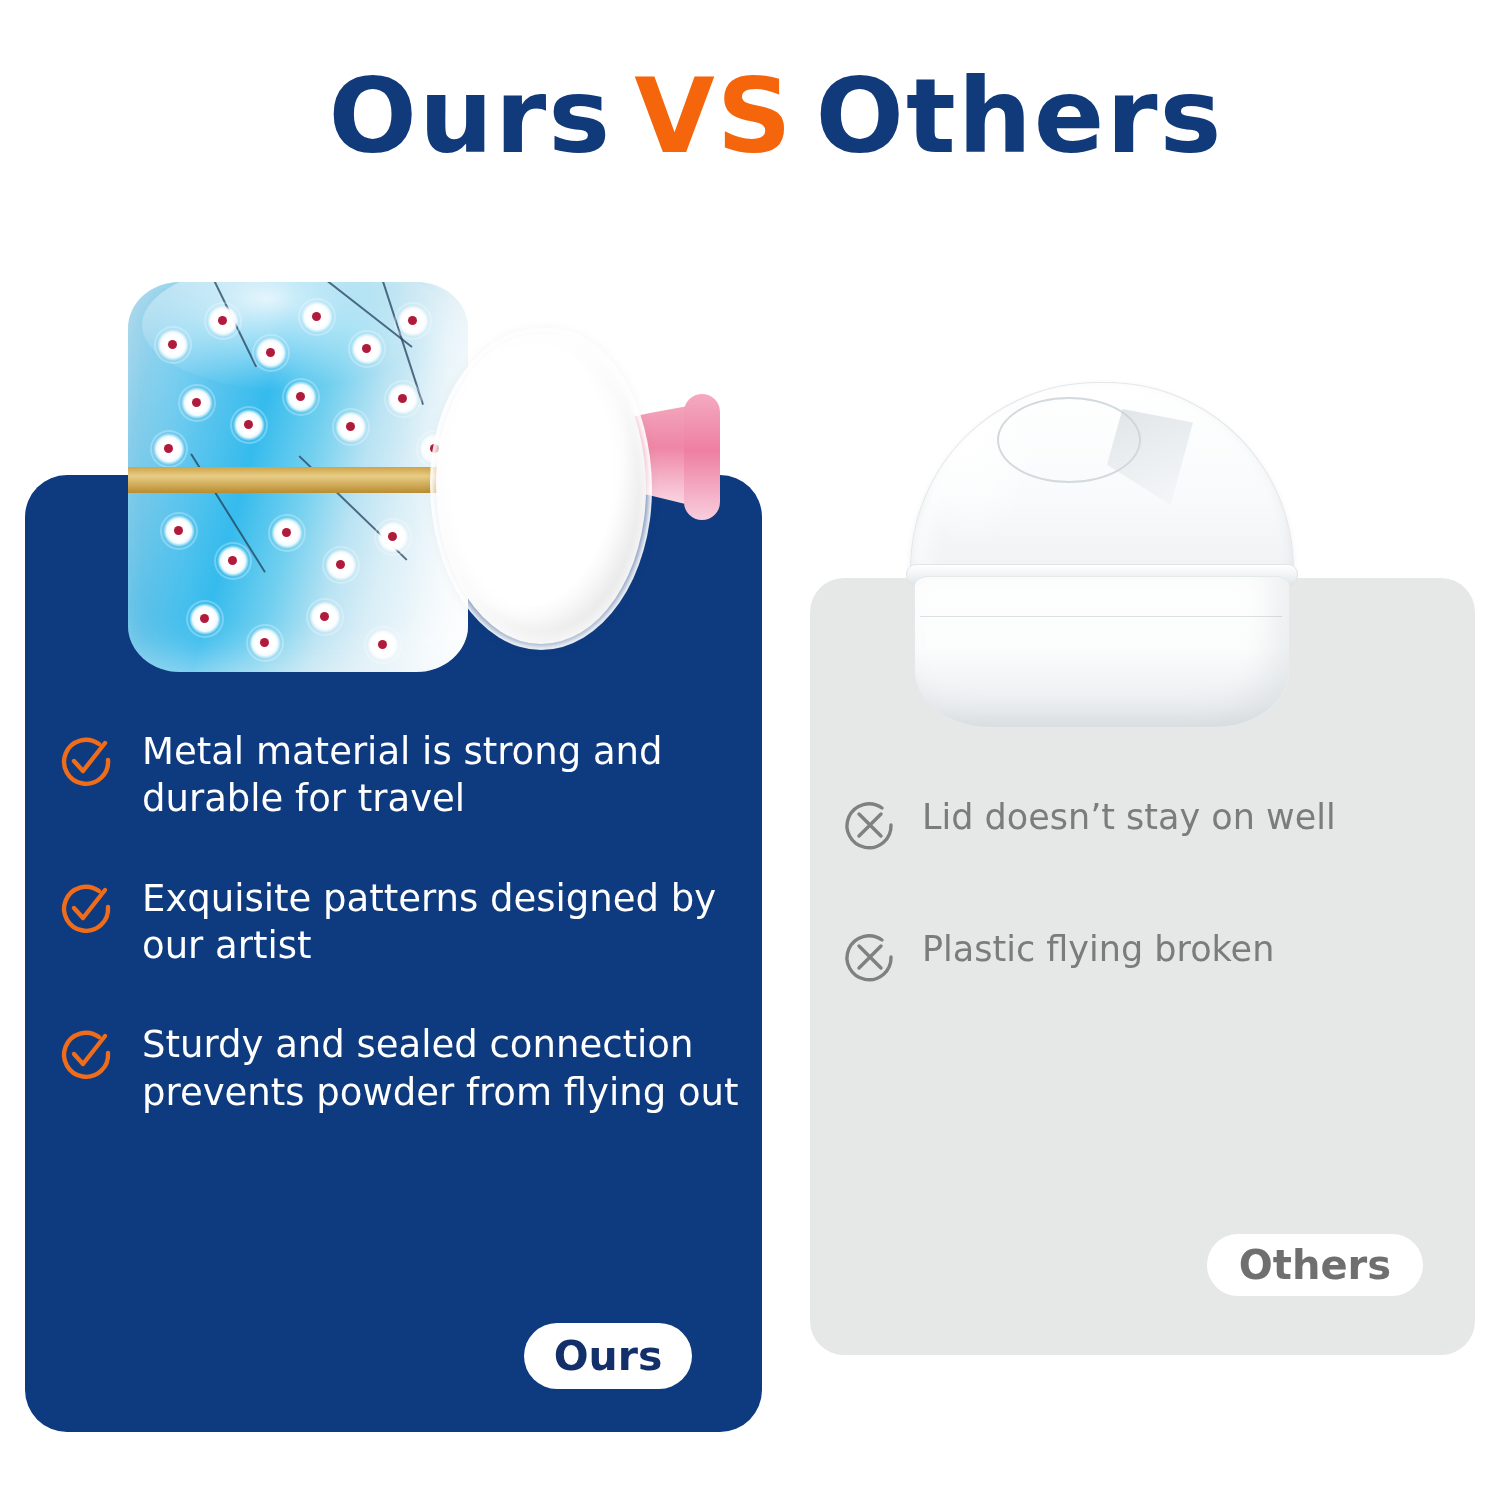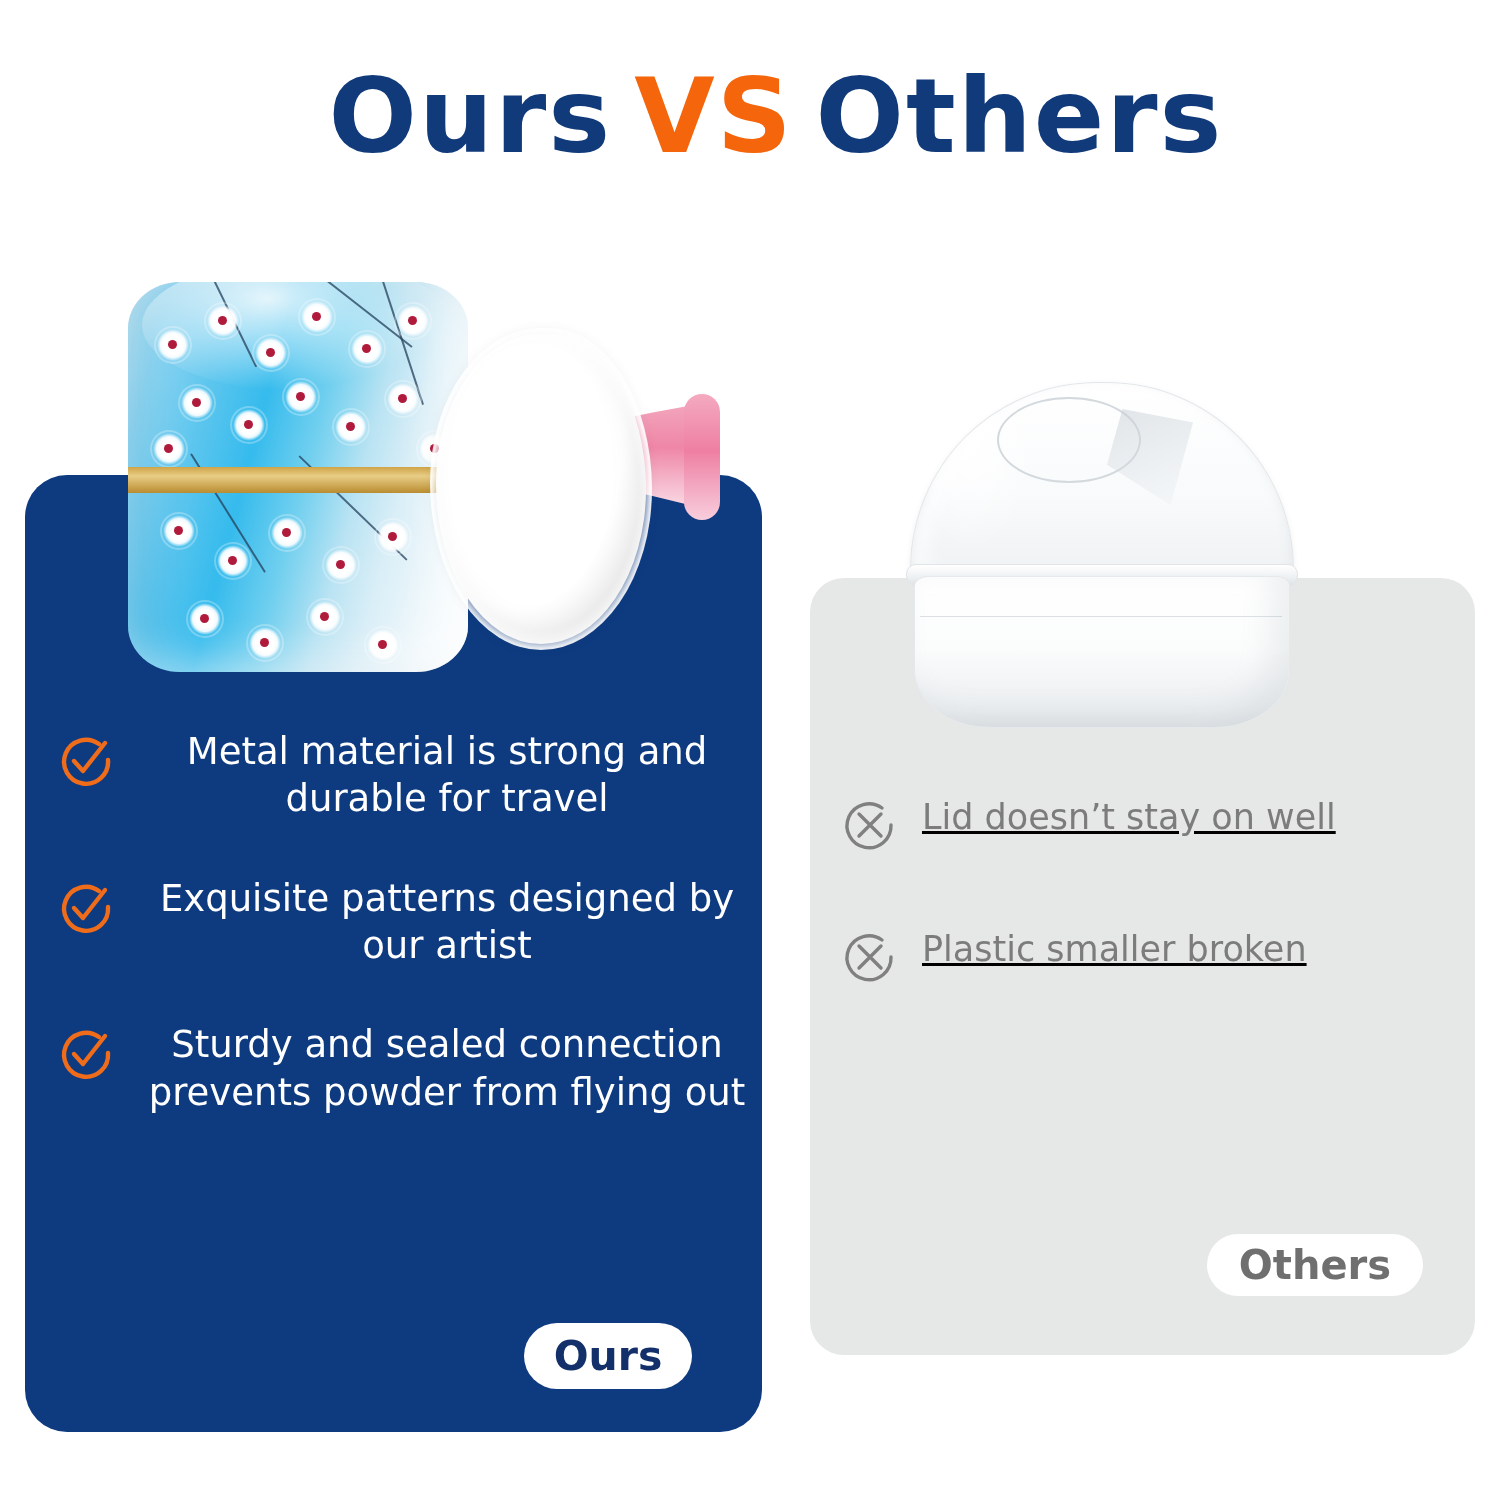--- a/index.html
+++ b/index.html
@@ -246,21 +246,20 @@
     background: rgba(160,170,178,.35);
   }
 
   
   .list-blue {
     position: absolute;
     left: 58px;
     top: 728px;
     width: 700px;
     z-index: 4;
-    text-align: center;
   }
   .row {
     display: flex;
     align-items: flex-start;
     margin-bottom: 52px;
   }
   .row:last-child { margin-bottom: 0; }
 
   .icon-check, .icon-x {
     flex: 0 0 auto;
@@ -277,21 +276,21 @@
     max-width: 610px;
   }
 
   .list-gray {
     position: absolute;
     left: 842px;
     top: 795px;
     width: 620px;
     z-index: 4;
   }
-  .list-gray .row { margin-bottom: 74px; text-decoration: underline; }
+  .list-gray .row { margin-bottom: 74px; }
   .list-gray .row-text {
     color: #7C7C7C;
     font-size: 35px;
     max-width: 600px;
   }
   .icon-x { margin-right: 24px; margin-top: 2px; }
 
   
   .badge {
     position: absolute;
@@ -432,19 +431,19 @@
     <span class="row-text">Lid doesn’t stay on well</span>
   </div>
 
   <div class="row">
     <span class="icon-x">
       <svg viewBox="0 0 56 56" width="56" height="56">
         <path d="M40 11 A22 22 0 1 0 49 28" fill="none" stroke="#808080" stroke-width="3.4" stroke-linecap="round"></path>
         <path d="M17 17 L39 39 M39 17 L17 39" fill="none" stroke="#808080" stroke-width="3.4" stroke-linecap="round"></path>
       </svg>
     </span>
-    <span class="row-text">Plastic smaller broken</span>
+    <span class="row-text">Plastic flying broken</span>
   </div>
 
 
 </div>
 
 <div class="badge badge-others">Others</div>
 
 </body></html>

